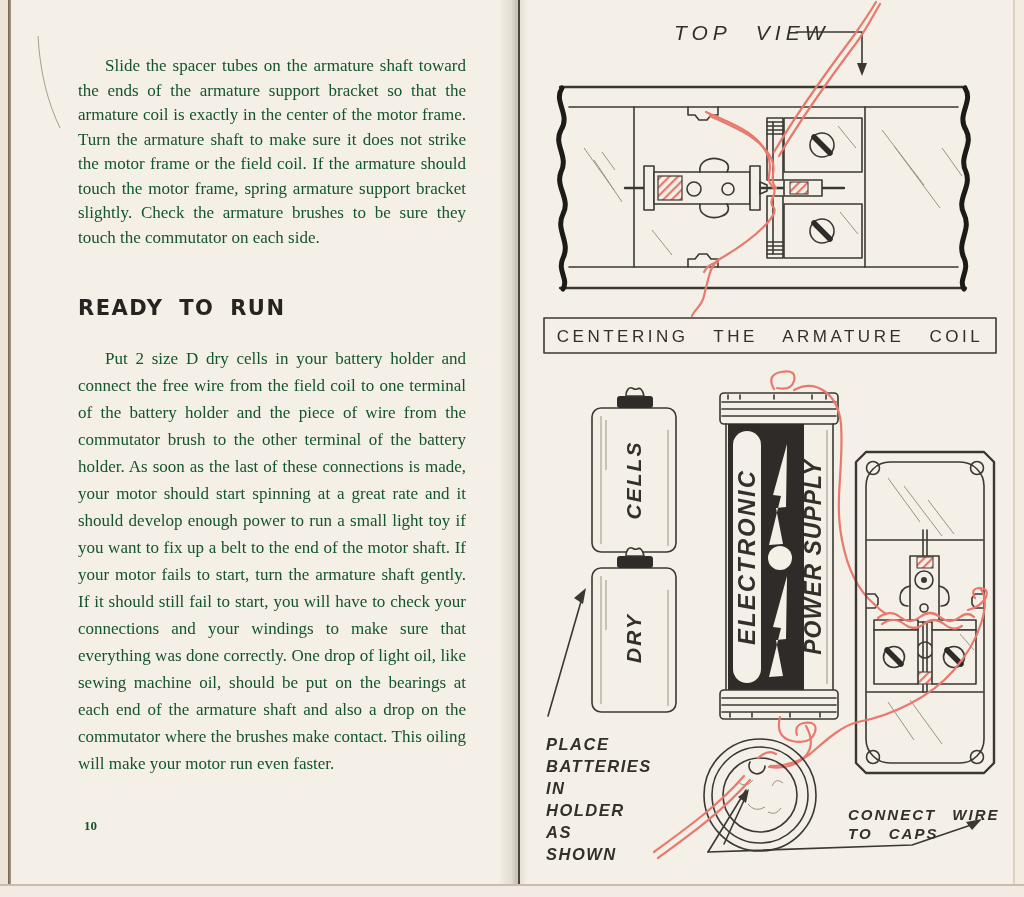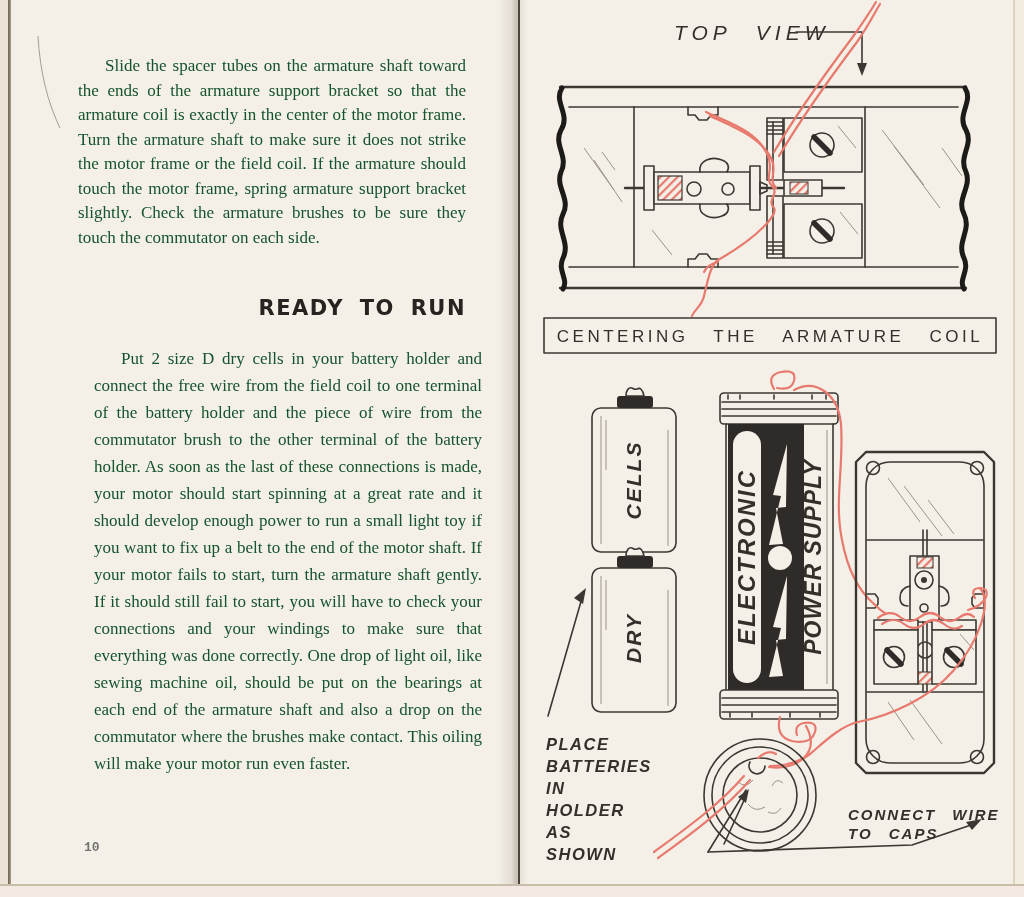--- a/index.html
+++ b/index.html
@@ -13,26 +13,26 @@
   .gutter-line{position:absolute;left:518px;top:0;width:2px;height:886px;background:#4d4336;}
   .edge-bottom-line{position:absolute;left:0;top:884px;width:1024px;height:2px;background:#c9bda9;}
   .edge-bottom-strip{position:absolute;left:0;top:886px;width:1024px;height:11px;background:#f2eae3;}
   .edge-right-line{position:absolute;left:1013px;top:0;width:2px;height:884px;background:#ddd2bf;}
   .edge-right-strip{position:absolute;left:1015px;top:0;width:9px;height:884px;background:#f3ece0;}
 
   
   .text-col{position:absolute;left:78px;width:388px;color:#14532d;}
   .para{font-size:17px;text-align:justify;text-indent:27px;margin:0;}
   .para-1{top:54px;line-height:24.5px;}
-  .para-2{top:345px;line-height:27px;margin-left:16px;}
-  .heading{position:absolute;left:78px;top:296px;width:388px;text-align:right;
+  .para-2{top:345px;line-height:27px;}
+  .heading{position:absolute;left:78px;top:296px;width:388px;text-align:left;
     font-family:"DejaVu Sans",sans-serif;font-weight:bold;font-size:21px;color:#272320;
     letter-spacing:1.5px;word-spacing:7px;}
-  .pagenum{position:absolute;left:84px;top:840px;font-family:Liberation Mono, monospace;
-    font-weight:bold;font-size:13px;color:#737373;}
+  .pagenum{position:absolute;left:84px;top:818px;font-family:Liberation Serif, serif;
+    font-weight:bold;font-size:13px;color:#14532d;}
 
   
   .illus{position:absolute;left:522px;top:0;width:502px;height:897px;}
   .scratch{position:absolute;left:20px;top:28px;width:60px;height:120px;}
 
   
   .ink{stroke:#3b3833;fill:none;stroke-width:1.6;stroke-linecap:round;stroke-linejoin:round;}
   .ink2{stroke:#3b3833;fill:none;stroke-width:2.4;stroke-linecap:round;stroke-linejoin:round;}
   .torn{stroke:#1d1b18;fill:none;stroke-width:5;stroke-linecap:round;stroke-linejoin:round;}
   .shine{stroke:#9b9385;fill:none;stroke-width:1;}

